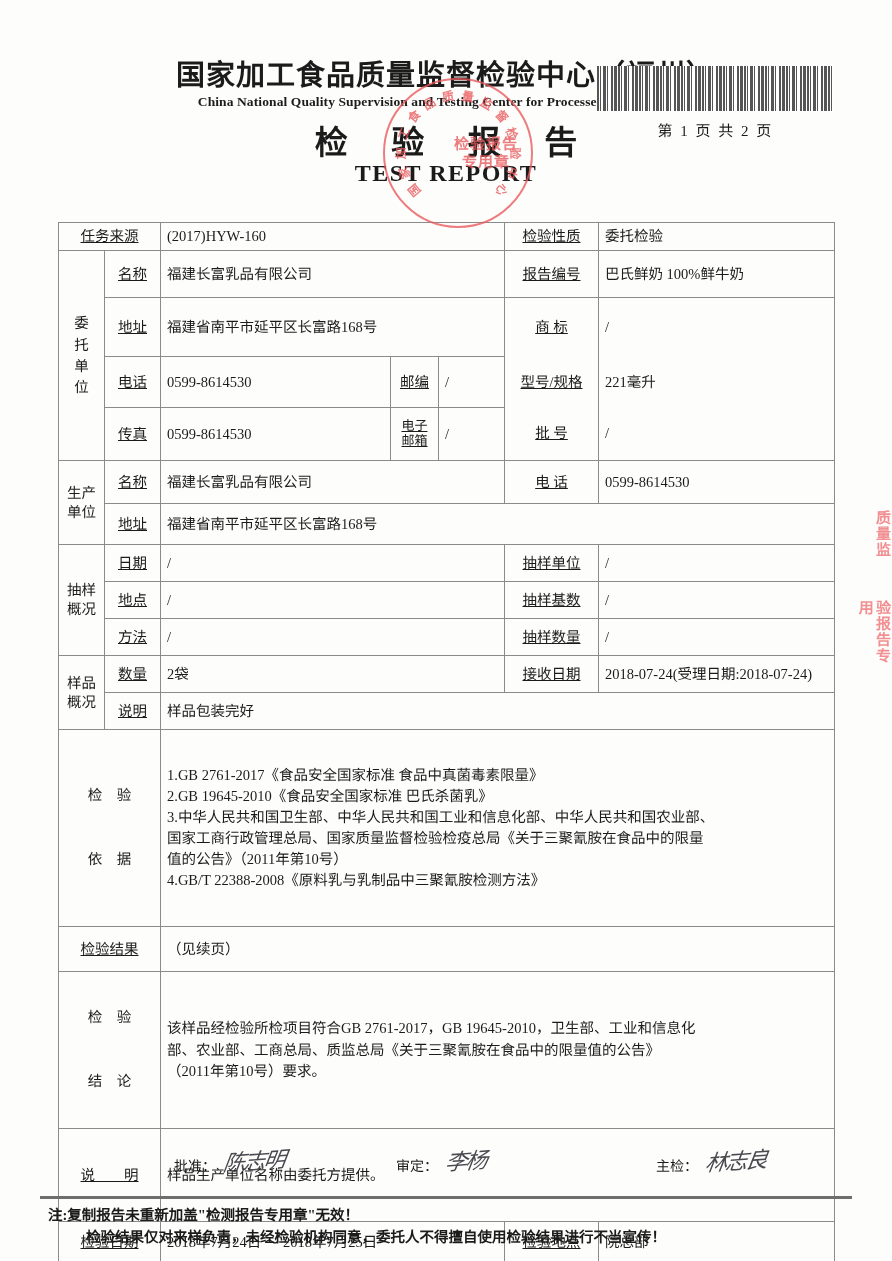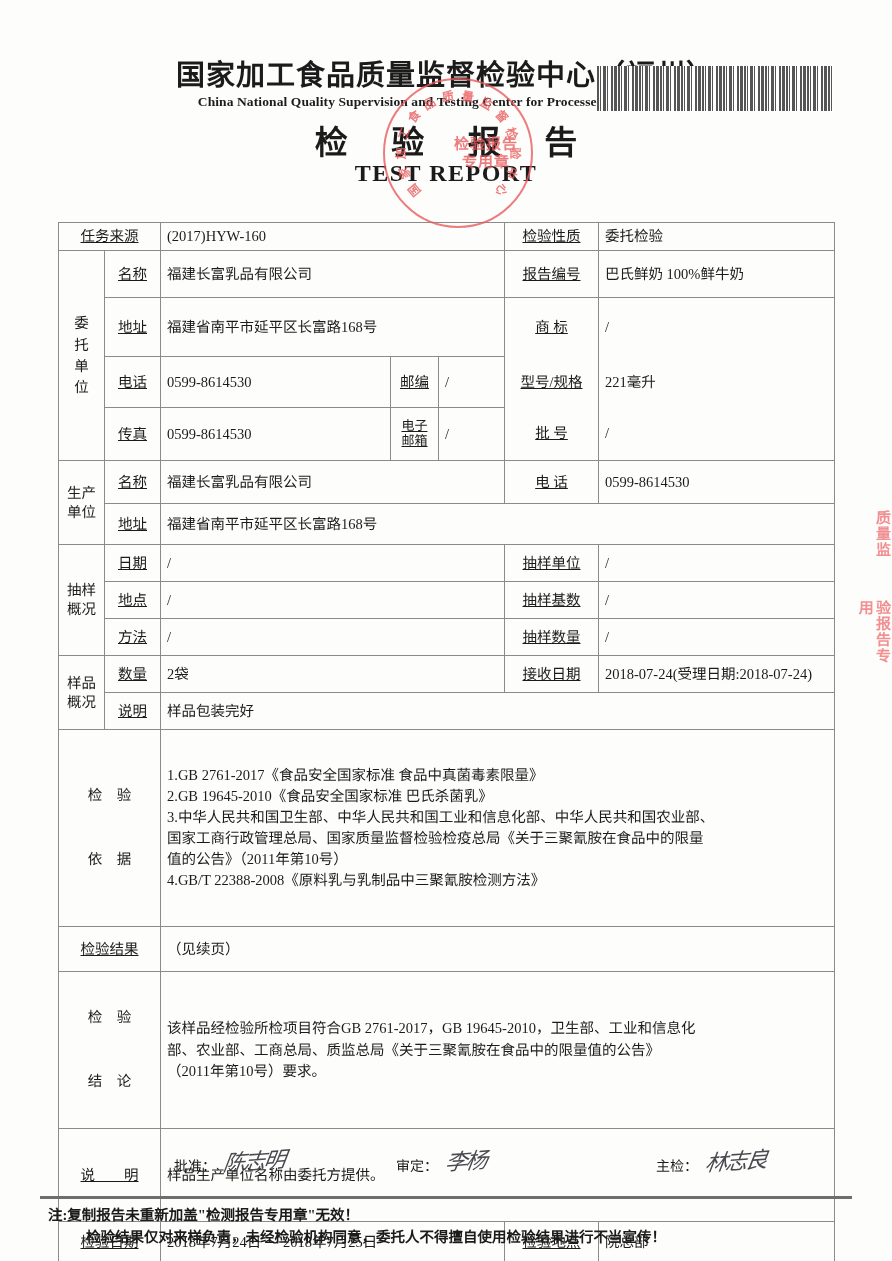--- a/index.html
+++ b/index.html
@@ -168,20 +168,21 @@
 
   <div class="hdr">
     <div class="hdr-cn">国家加工食品质量监督检验中心（福州）</div>
     <div class="hdr-en">China National Quality Supervision and Testing Center for Processed Food (Fuzhou)</div>
     <div class="hdr-title2">检 验 报 告</div>
     <div class="hdr-title2-en">TEST REPORT</div>
   </div>
 
   <div class="barcode-wrap">
     <div class="barcode"></div>
+    <div class="pagecount">第 1 页  共 2 页</div>
   </div>
 
   <div class="seal">
     <div class="seal-ring-text">
         <span style="transform: translate(-44.188px, 37.5689px) rotate(-2.27541rad) translate(-50%, -50%);">国</span>
         <span style="transform: translate(-54.3925px, 20.1358px) rotate(-1.92535rad) translate(-50%, -50%);">家</span>
         <span style="transform: translate(-57.9994px, 0.260303px) rotate(-1.57528rad) translate(-50%, -50%);">加</span>
         <span style="transform: translate(-54.5711px, -19.6468px) rotate(-1.22522rad) translate(-50%, -50%);">工</span>
         <span style="transform: translate(-44.5234px, -37.1708px) rotate(-0.875158rad) translate(-50%, -50%);">食</span>
         <span style="transform: translate(-29.0751px, -50.186px) rotate(-0.525095rad) translate(-50%, -50%);">品</span>

